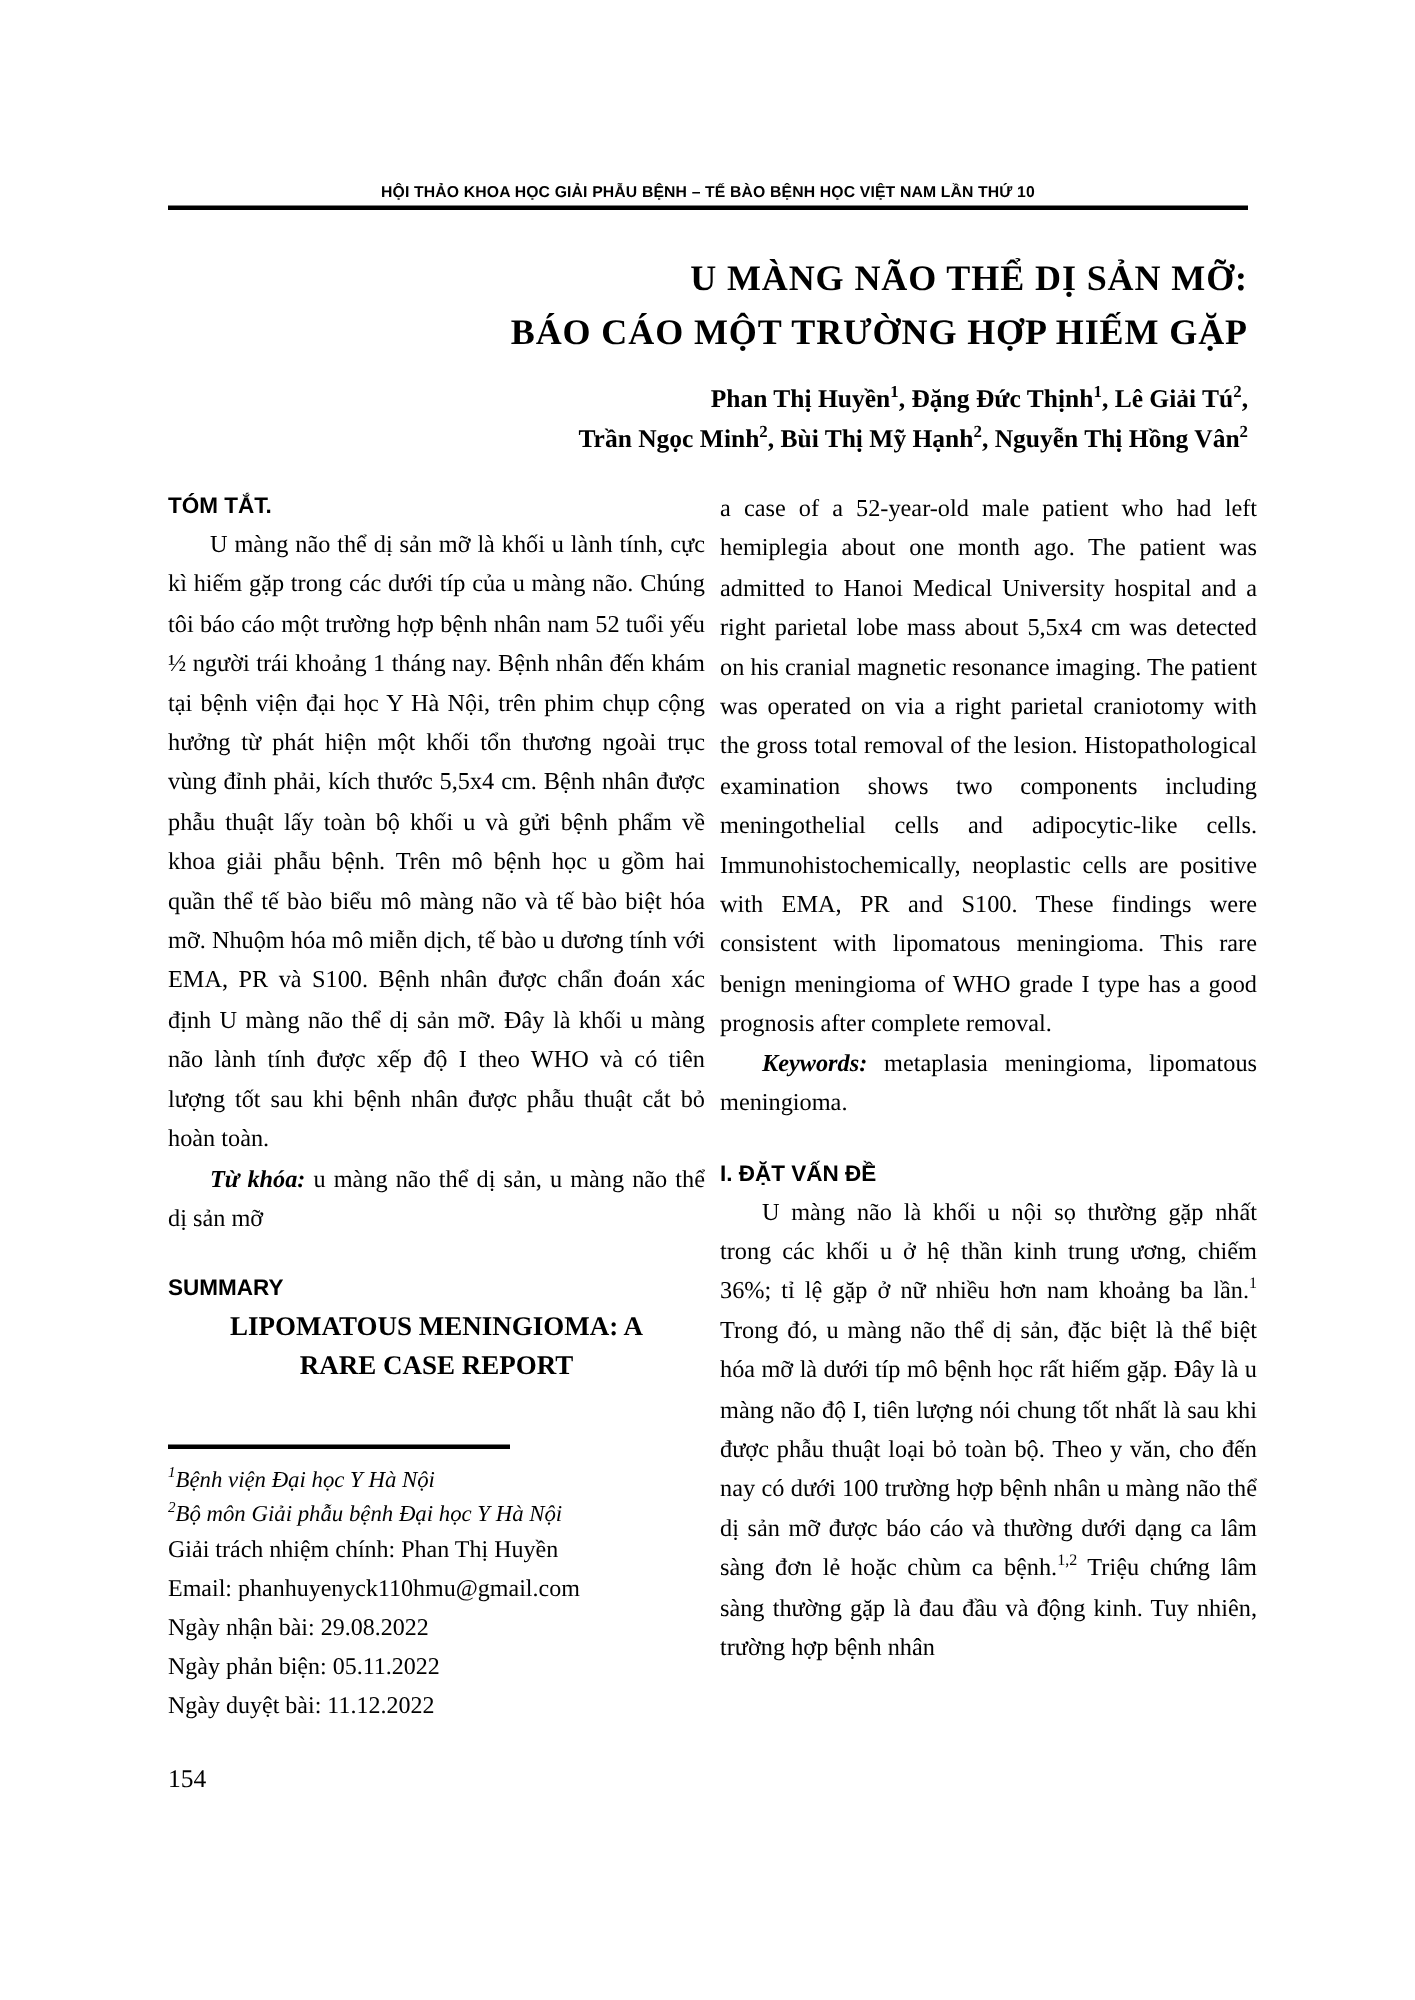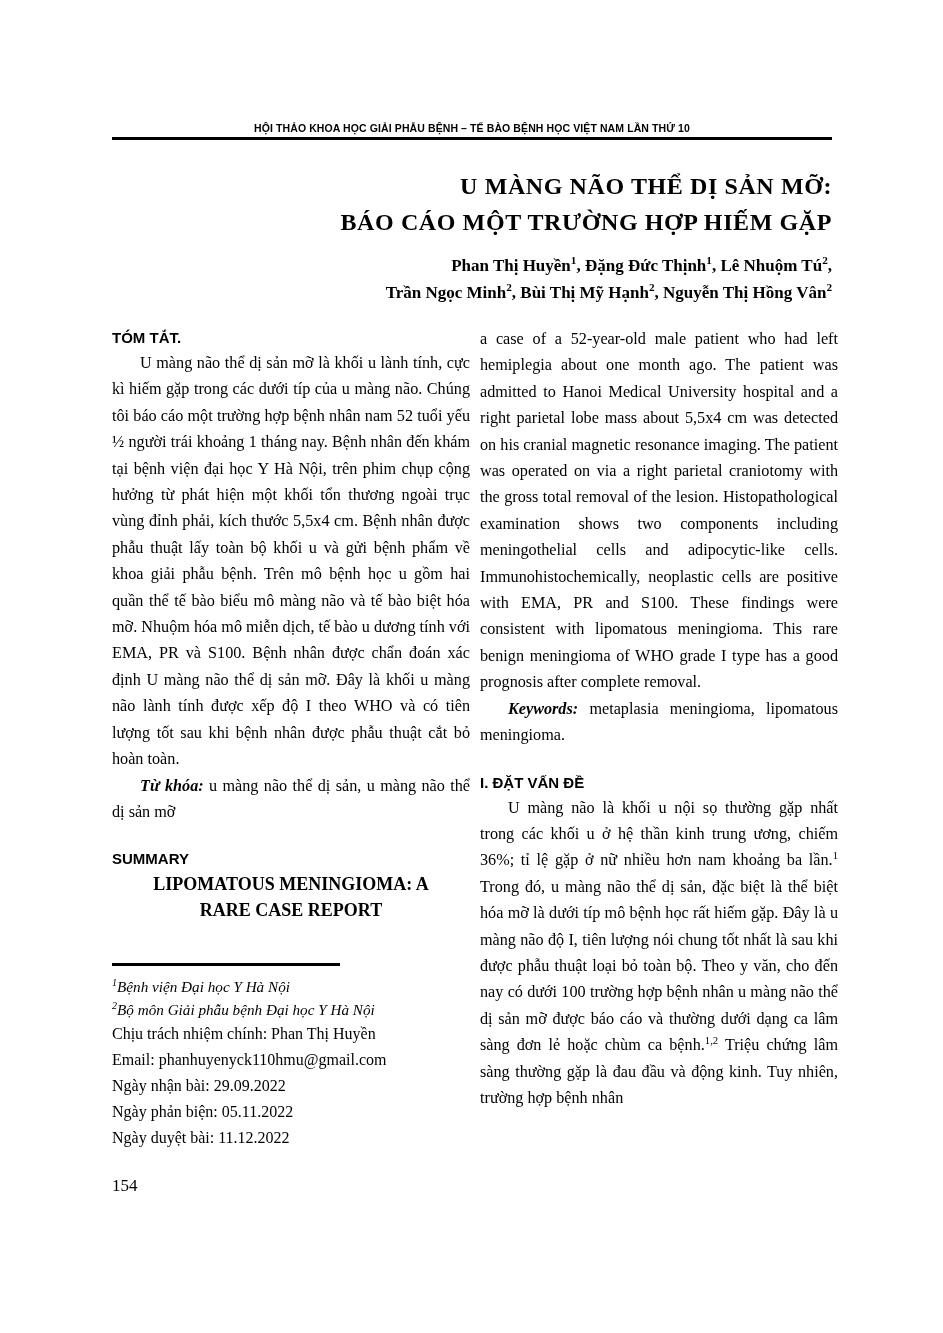--- a/index.html
+++ b/index.html
@@ -167,21 +167,21 @@
     <div class="runhead-rule"></div>
   </div>
 
   <div class="title-block">
     <div class="title-line">U MÀNG NÃO THỂ DỊ SẢN MỠ:</div>
     <div class="title-line">BÁO CÁO MỘT TRƯỜNG HỢP HIẾM GẶP</div>
   </div>
 
   <div class="authors-block">
     <div class="author-line">
-      <span>Phan Thị Huyền</span><sup>1</sup><span>, Đặng Đức Thịnh</span><sup>1</sup><span>, Lê Nhuộm Tú</span><sup>2</sup><span>,</span>
+      <span>Phan Thị Huyền</span><sup>1</sup><span>, Đặng Đức Thịnh</span><sup>1</sup><span>, Lê Giải Tú</span><sup>2</sup><span>,</span>
     </div>
     <div class="author-line">
       <span>Trần Ngọc Minh</span><sup>2</sup><span>, Bùi Thị Mỹ Hạnh</span><sup>2</sup><span>, Nguyễn Thị Hồng Vân</span><sup>2</sup>
     </div>
   </div>
 
   <div class="col col-left">
     <p class="heading-sans">TÓM TẮT.</p>
     <p class="indent">U màng não thể dị sản mỡ là khối u lành tính, cực kì hiếm gặp trong các dưới típ của u màng não. Chúng tôi báo cáo một trường hợp bệnh nhân nam 52 tuổi yếu ½ người trái khoảng 1 tháng nay. Bệnh nhân đến khám tại bệnh viện đại học Y Hà Nội, trên phim chụp cộng hưởng từ phát hiện một khối tổn thương ngoài trục vùng đỉnh phải, kích thước 5,5x4 cm. Bệnh nhân được phẫu thuật lấy toàn bộ khối u và gửi bệnh phẩm về khoa giải phẫu bệnh. Trên mô bệnh học u gồm hai quần thể tế bào biểu mô màng não và tế bào biệt hóa mỡ. Nhuộm hóa mô miễn dịch, tế bào u dương tính với EMA, PR và S100. Bệnh nhân được chẩn đoán xác định U màng não thể dị sản mỡ.  Đây là khối u màng não lành tính được xếp độ I theo WHO và có tiên lượng tốt sau khi bệnh nhân được phẫu thuật cắt bỏ hoàn toàn.</p>
     <p class="indent"><span class="bi">Từ khóa:</span><span> u màng não thể dị sản, u màng não thể dị sản mỡ</span></p>
@@ -196,22 +196,22 @@
     <p class="indent"><span class="bi">Keywords:</span><span>  metaplasia  meningioma, lipomatous meningioma.</span></p>
     <div class="gap-md"></div>
     <p class="heading-sans">I. ĐẶT VẤN ĐỀ</p>
     <p class="indent"><span>U màng não là khối u nội sọ thường gặp nhất trong các khối u ở hệ thần kinh trung ương, chiếm 36%; tỉ lệ gặp ở nữ nhiều hơn nam khoảng ba lần.</span><sup>1</sup><span> Trong đó, u màng não thể dị sản, đặc biệt là thể biệt hóa mỡ là dưới típ mô bệnh học rất hiếm gặp. Đây là u màng não độ I, tiên lượng nói chung tốt nhất là sau khi được phẫu thuật loại bỏ toàn bộ. Theo y văn, cho đến nay có dưới 100 trường hợp bệnh nhân u màng não thể dị sản mỡ được báo cáo và thường dưới dạng ca lâm sàng đơn lẻ hoặc chùm ca bệnh.</span><sup>1,2</sup><span> Triệu chứng lâm sàng thường gặp là đau đầu và động kinh. Tuy nhiên, trường hợp bệnh nhân</span></p>
   </div>
 
   <div class="footnote">
     <div class="footnote-rule"></div>
     <p class="footnote-aff"><sup>1</sup><span>Bệnh viện Đại học Y Hà Nội</span></p>
     <p class="footnote-aff"><sup>2</sup><span>Bộ môn Giải phẫu bệnh Đại học Y Hà Nội</span></p>
-    <p class="footnote-line">Chịu trách nhiệm chính: Phan Thị Huyền</p>
+    <p class="footnote-line">Giải trách nhiệm chính: Phan Thị Huyền</p>
     <p class="footnote-line">Email: phanhuyenyck110hmu@gmail.com</p>
-    <p class="footnote-line">Ngày nhận bài: 29.09.2022</p>
+    <p class="footnote-line">Ngày nhận bài: 29.08.2022</p>
     <p class="footnote-line">Ngày phản biện: 05.11.2022</p>
     <p class="footnote-line">Ngày duyệt bài: 11.12.2022</p>
   </div>
 
   <div class="page-number">154</div>
 
 </div>
 
 </body></html>

